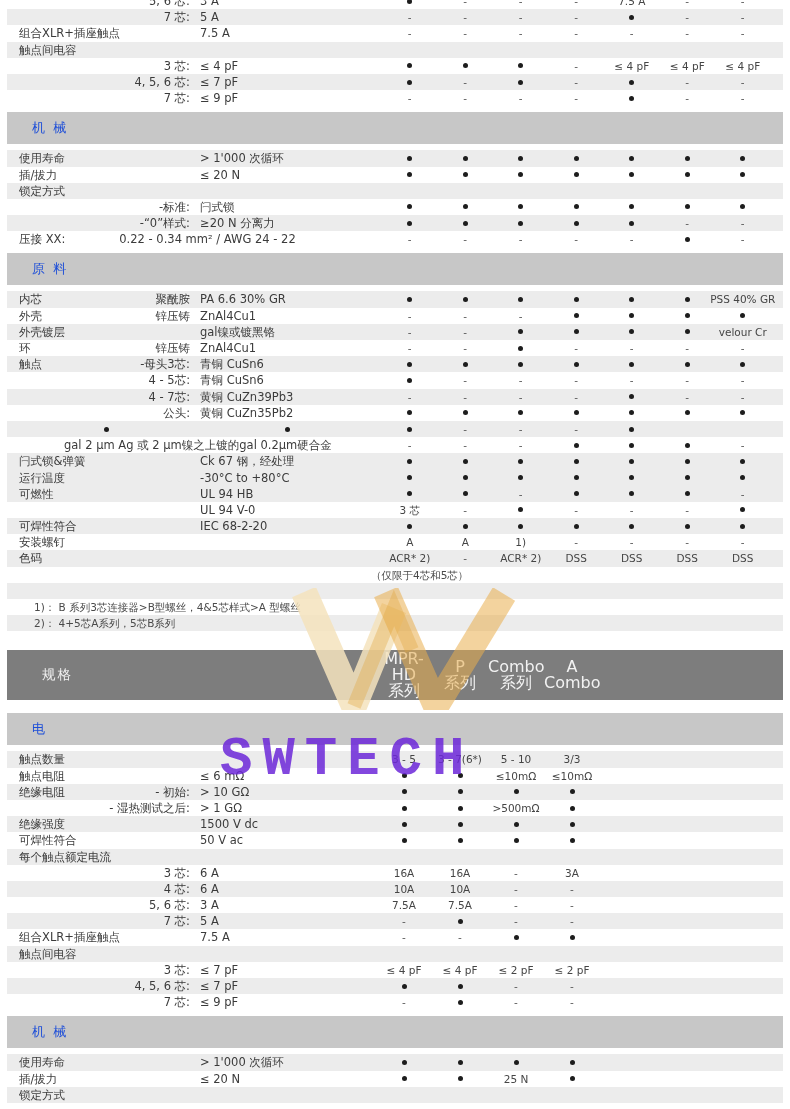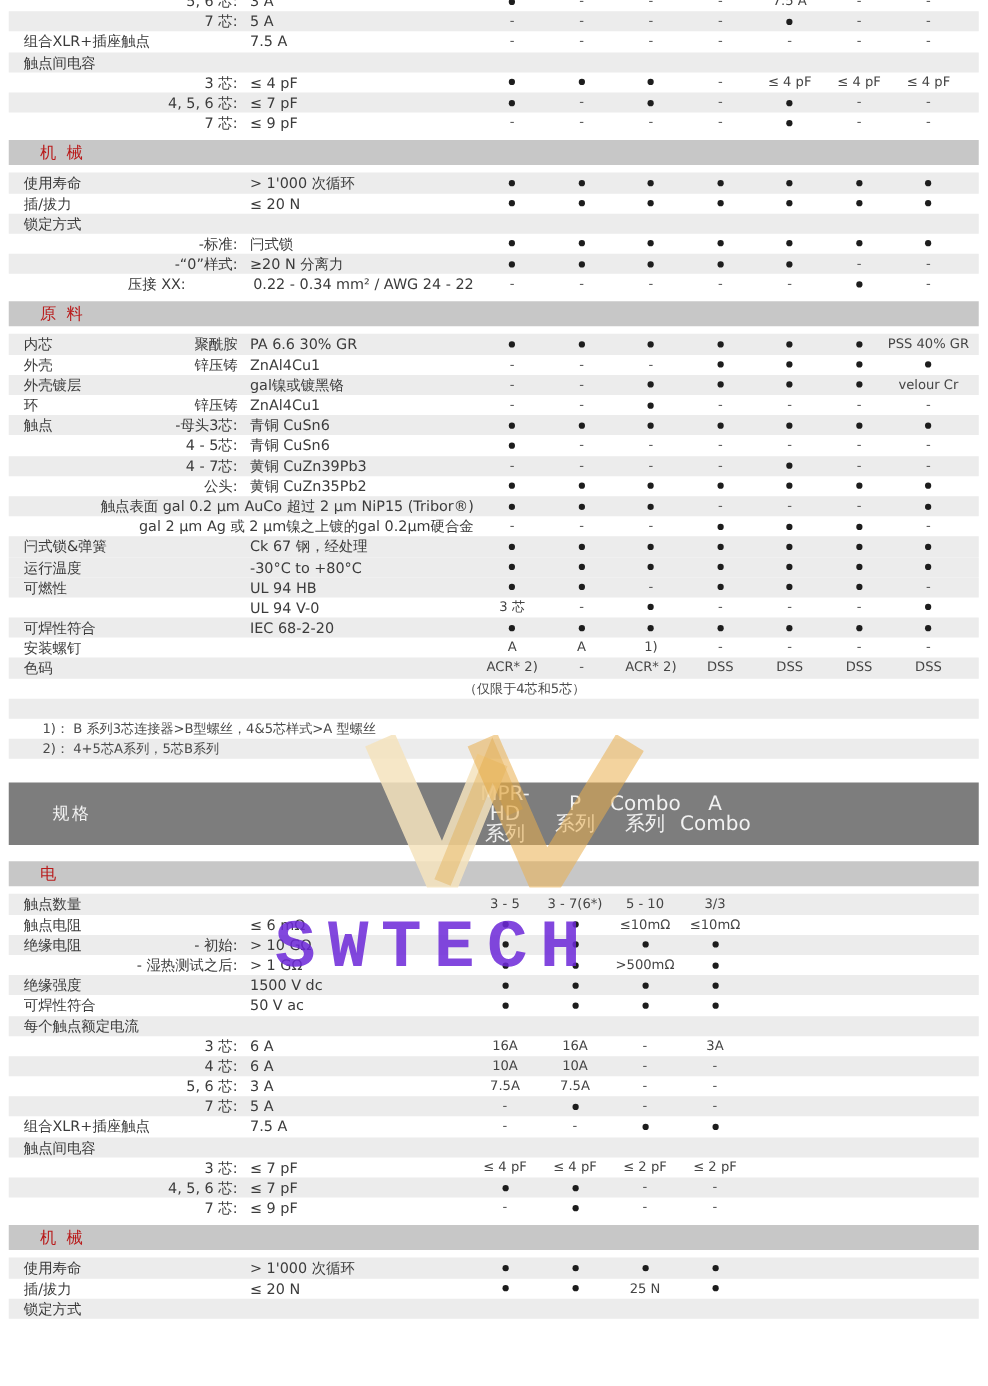--- a/index.html
+++ b/index.html
@@ -9,34 +9,34 @@
   }
   #doc{position:relative;z-index:1;}
   
   .tbl{margin:0 7px;}
   .tbl--clip{margin-top:-7px;}
   .row{display:grid;height:16.2px;align-items:center;font-size:11.5px;line-height:16.2px;white-space:nowrap;}
   .tbl7 .row{grid-template-columns:174px 189px repeat(7,55.5px) 1fr;padding-left:12px;}
   .tbl4 .row{grid-template-columns:174px 183px repeat(4,56px) 1fr;padding-left:12px;}
   .shade{background:#ececec;}
   .lc{display:flex;justify-content:space-between;align-items:center;padding-right:3px;overflow:visible;}
-  .lc.wide{grid-column:1/3;justify-content:flex-end;}
+  .lc.wide{grid-column:1/3;justify-content:flex-start;}
   .lc.ind{padding-left:45px;}
   .wval{margin-left:54px;}
   .sub{text-align:right;}
   .vc{padding-left:7px;}
   .cell{display:flex;align-items:center;justify-content:center;font-size:10.5px;color:#454545;overflow:visible;}
   .ctext{white-space:nowrap;}
   .dot{width:5px;height:5px;border-radius:50%;background:#1d1d1d;}
   .dash{color:#555;}
   .note-text{grid-column:1/-1;padding-left:352px;font-size:10.5px;color:#4a4a4a;}
   .fn-text{grid-column:1/-1;padding-left:15px;font-size:10.5px;color:#4a4a4a;}
   
-  .bar{height:20px;margin:6px 7px;background:#c7c7c7;display:flex;align-items:center;
-       font-size:13px;letter-spacing:2px;color:#b91c1c;padding-left:25px;box-sizing:border-box;}
+  .bar{height:32px;margin:6px 7px;background:#c7c7c7;display:flex;align-items:center;
+       font-size:13px;letter-spacing:2px;color:#1d4ed8;padding-left:25px;box-sizing:border-box;}
   .bar--elec{margin:13px 7px 6px;}
   .spec{height:50px;margin:19px 7px 0;background:#7d7d7d;color:#f2f2f2;
         display:grid;grid-template-columns:174px 183px repeat(4,56px) 1fr;align-items:center;
         padding-left:12px;box-sizing:border-box;}
   .slab{grid-column:1/3;font-size:13.5px;letter-spacing:2px;padding-left:23px;}
   .shc{text-align:center;font-size:16px;line-height:16px;}
   
   .wm-gold{position:absolute;left:290px;top:588px;z-index:30;pointer-events:none;}
   .wm-text{position:absolute;left:220px;top:729px;z-index:30;pointer-events:none;
            font-size:54px;font-weight:bold;letter-spacing:10px;color:#6d28d9;opacity:.85;font-family:Liberation Mono, monospace;}
@@ -624,23 +624,20 @@
             <div class="dot"></div>
           </div>
           <div class="cell">
             <div class="dot"></div>
           </div>
           <div class="cell">
             <div class="dot"></div>
           </div>
         </div>
         <div class="row shade">
-          <div class="lc wide">
-            <div class="lab">触点表面 gal 0.2 μm AuCo 超过 2 μm NiP15 (Tribor®)</div>
-          </div>
           <div class="cell">
             <div class="dot"></div>
           </div>
           <div class="cell">
             <div class="dot"></div>
           </div>
           <div class="cell">
             <div class="dot"></div>
           </div>
           <div class="cell">

